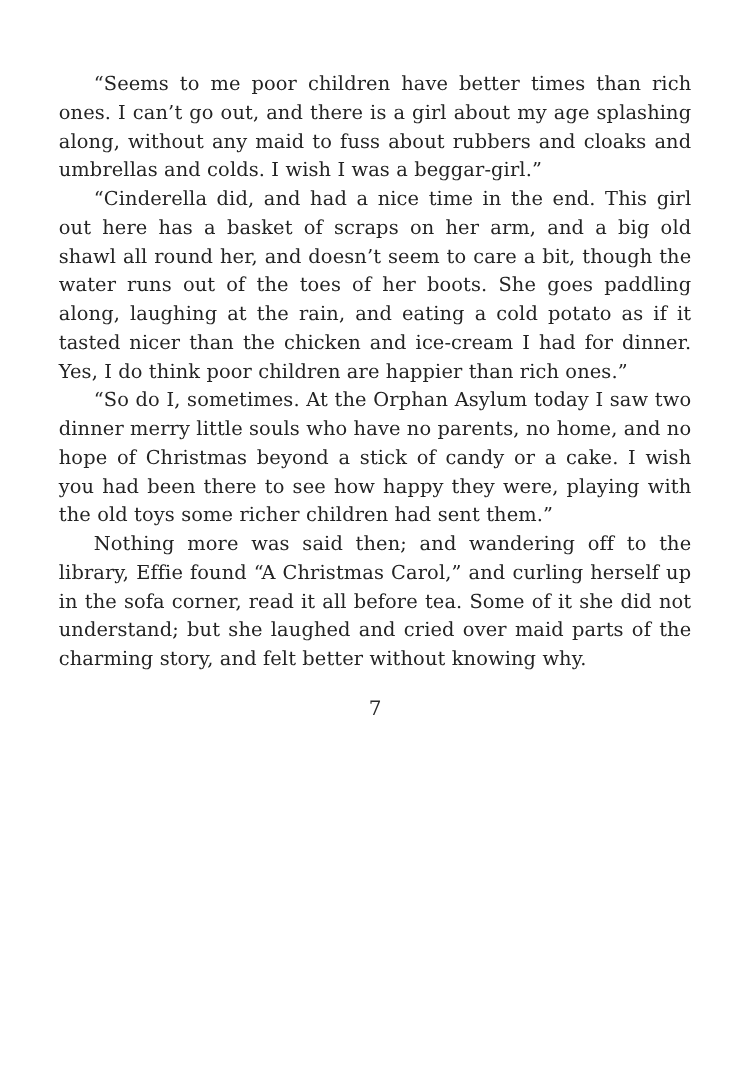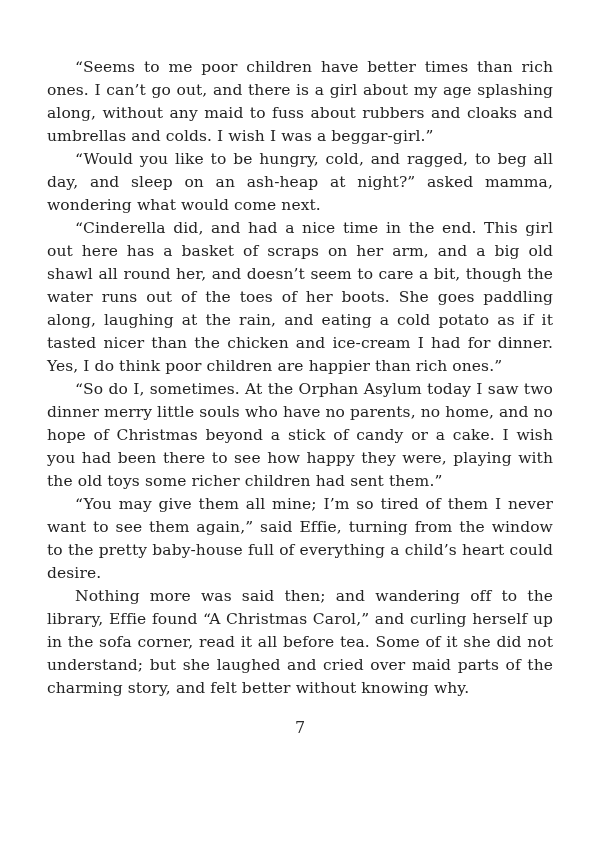--- a/index.html
+++ b/index.html
@@ -36,20 +36,18 @@
     line-height: 23px;
     color: #2a2a2a;
   }
 </style>
 </head>
 <body>
 
 <div class="book-page">
   <div class="text-block">
       <p class="para">“Seems to me poor children have better times than rich ones. I can’t go out, and there is a girl about my age splashing along, without any maid to fuss about rubbers and cloaks and umbrellas and colds. I wish I was a beggar-girl.”</p>
-      <p class="para">“Would you like to be hungry, cold, and ragged, to beg all day, and sleep on an ash-heap at night?” asked mamma, wondering what would come next.</p>
       <p class="para">“Cinderella did, and had a nice time in the end. This girl out here has a basket of scraps on her arm, and a big old shawl all round her, and doesn’t seem to care a bit, though the water runs out of the toes of her boots. She goes paddling along, laughing at the rain, and eating a cold potato as if it tasted nicer than the chicken and ice-cream I had for dinner. Yes, I do think poor children are happier than rich ones.”</p>
       <p class="para">“So do I, sometimes. At the Orphan Asylum today I saw two dinner merry little souls who have no parents, no home, and no hope of Christmas beyond a stick of candy or a cake. I wish you had been there to see how happy they were, playing with the old toys some richer children had sent them.”</p>
-      <p class="para">“You may give them all mine; I’m so tired of them I never want to see them again,” said Effie, turning from the window to the pretty baby-house full of everything a child’s heart could desire.</p>
       <p class="para">Nothing more was said then; and wandering off to the library, Effie found “A Christmas Carol,” and curling herself up in the sofa corner, read it all before tea. Some of it she did not understand; but she laughed and cried over maid parts of the charming story, and felt better without knowing why.</p>
     </div>
   <div class="page-number">7</div>
 </div>
 
 </body></html>

